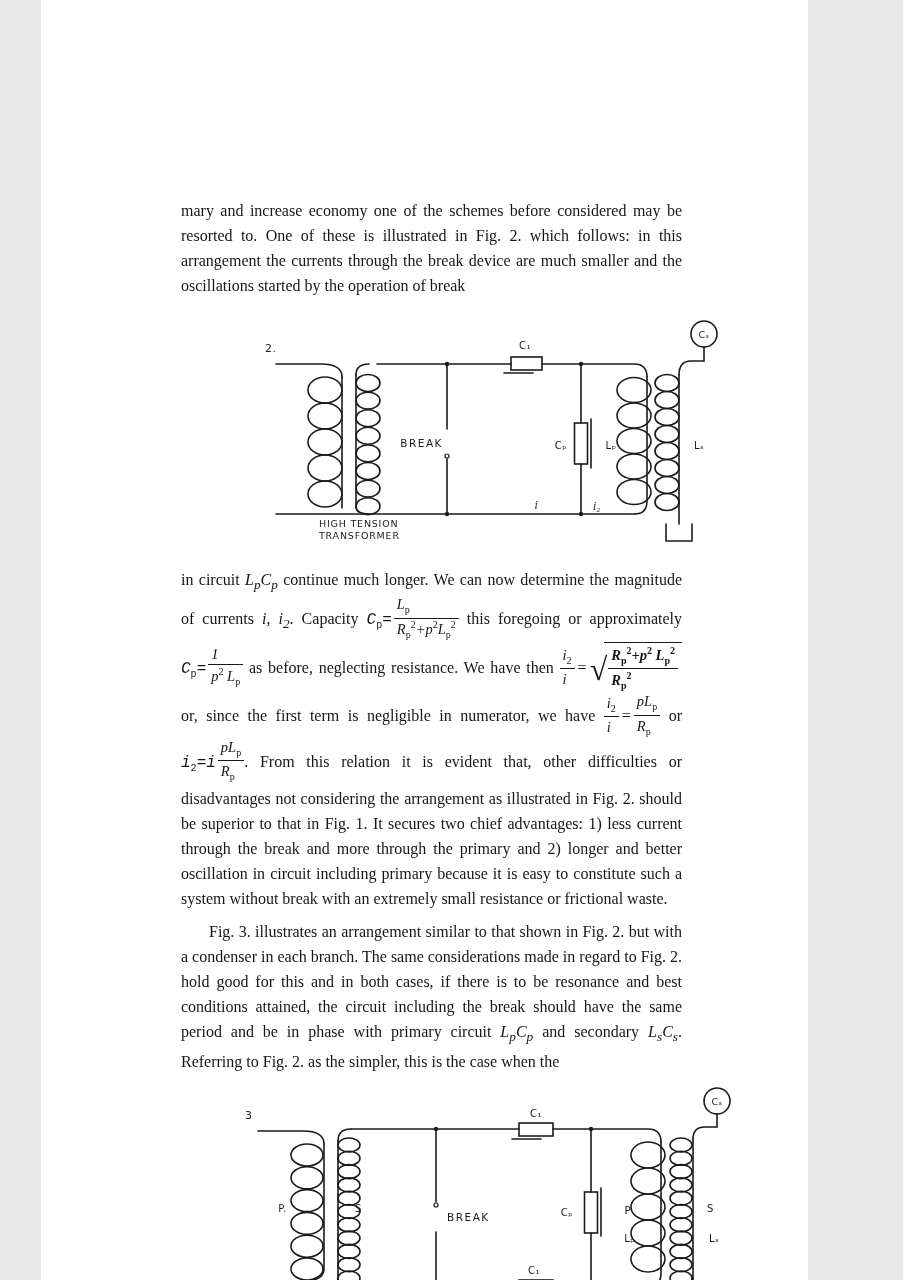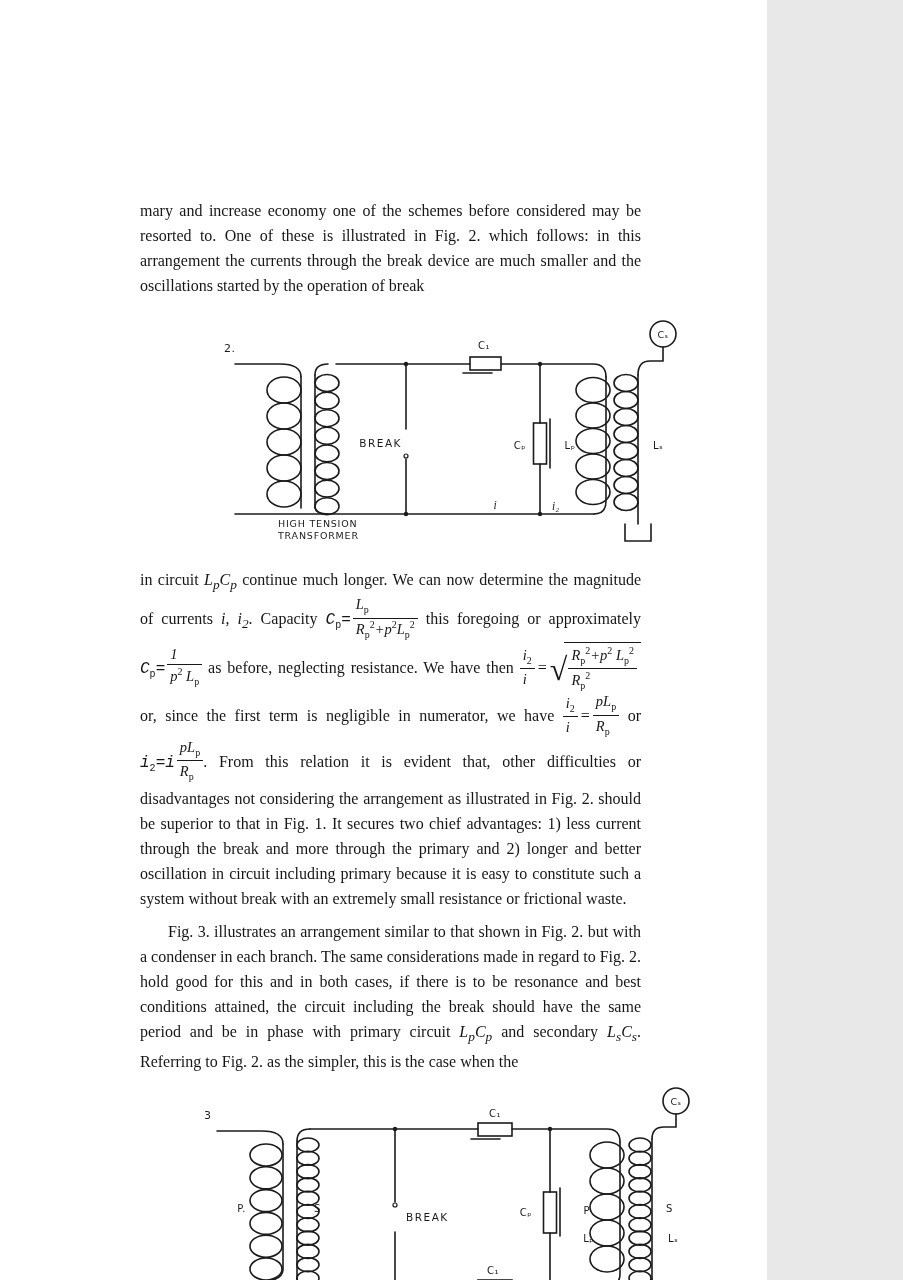--- a/index.html
+++ b/index.html
@@ -6,38 +6,39 @@
   .sheet{
     position:relative;
     width:767px;height:1280px;
     box-sizing:border-box;
     padding:198px 126px 0 140px;
     background:#ffffff;
     color:#161616;
     font-family:"Liberation Serif", serif;
     font-size:16px;line-height:25px;
     overflow:hidden;
+    margin-left:41px;
   }
   .para{margin:0;text-align:justify;}
   .para.indent{text-indent:28px;margin-top:8px;}
 
   
   .formula{white-space:nowrap;font-style:italic;}
   .formula sub, .formula sup{font-size:10px;font-style:normal;}
   .flhs{margin-right:2px;font-family:Liberation Mono, monospace;}
   .eq{margin:0 3px;font-style:normal;}
   .frac{display:inline-block;vertical-align:middle;text-align:left;
         line-height:1.25;font-size:14.5px;position:relative;top:-2px;}
   .fnum{display:block;border-bottom:1.3px solid #191919;padding:0 3px 1px;}
   .fden{display:block;padding:1px 3px 0;}
   .sqrt{display:inline-block;vertical-align:middle;white-space:nowrap;position:relative;top:-2px;}
   .radical{display:inline-block;font-style:normal;font-size:32px;line-height:0;
            vertical-align:middle;position:relative;top:2px;margin-right:-3px;}
   .sqrt-body{display:inline-block;vertical-align:middle;border-top:1.4px solid #191919;padding:2px 4px 0;}
-  .sqrt-body .frac{display:block;top:0;}
+  .sqrt-body .frac{display:block;top:0;font-weight:bold;}
 
   
   .figwrap2{margin:13px 0 6px 58px;width:560px;height:250px;}
   .figwrap3{margin:10px 0 0 40px;width:560px;height:270px;}
   .figsvg path,.figsvg rect,.figsvg ellipse,.figsvg line,.figsvg circle{
     stroke:#1b1b1b;stroke-width:1.6;fill:none;stroke-linecap:round;}
   .figsvg .dot{fill:#1b1b1b;stroke:none;}
   .figsvg .hook{stroke-width:1.2;}
   .figsvg text{font-family:"DejaVu Sans", sans-serif;font-size:10px;fill:#1b1b1b;
     stroke:none;letter-spacing:0.5px;}

